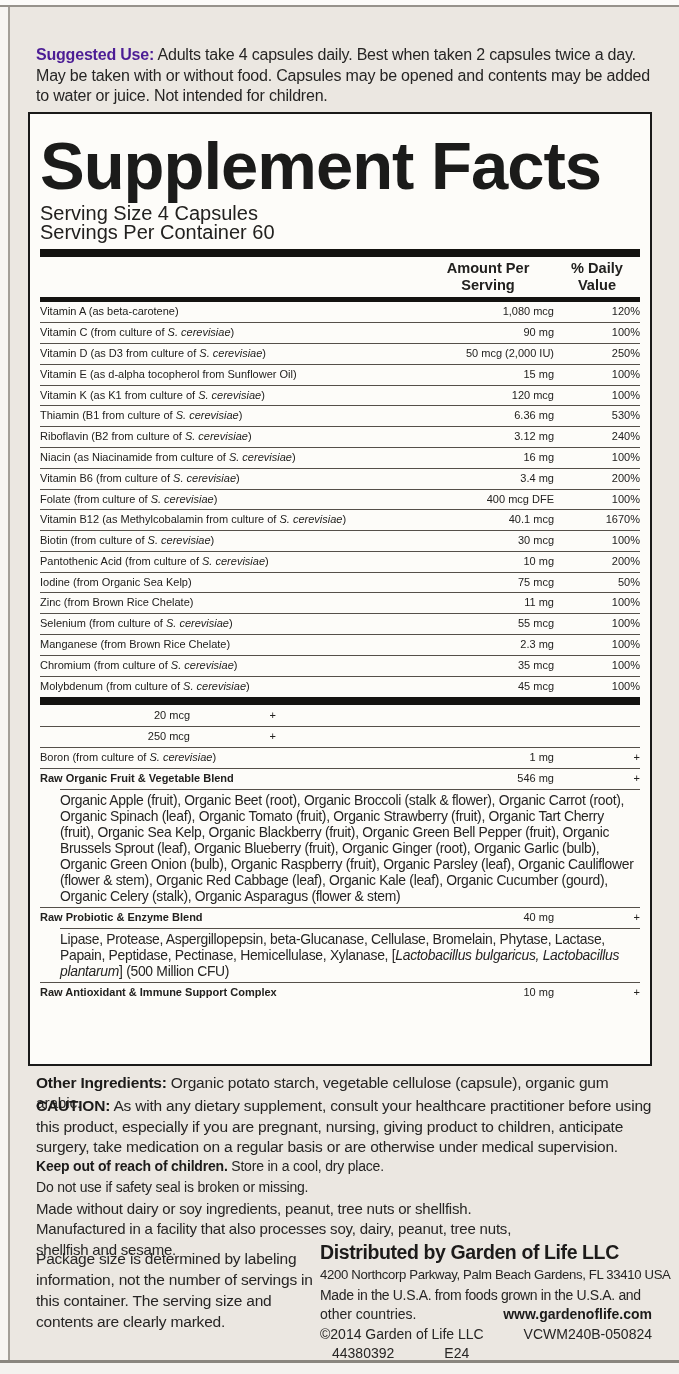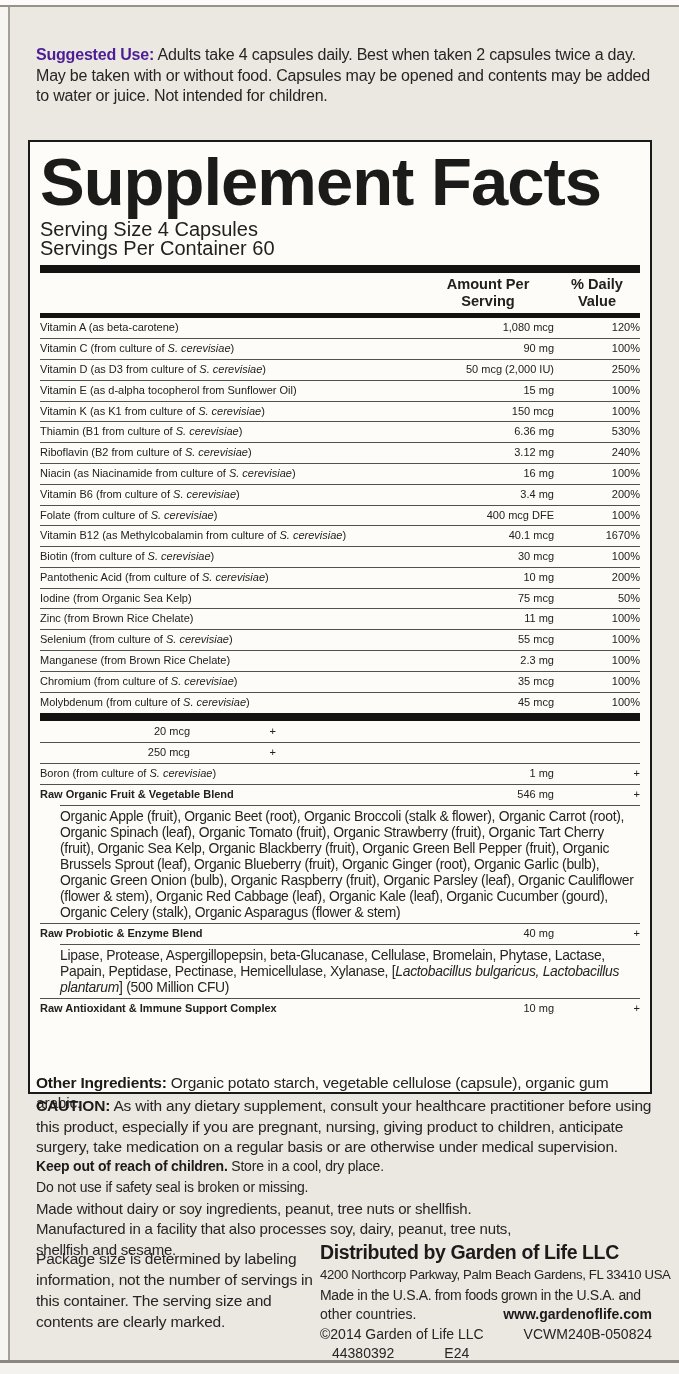--- a/index.html
+++ b/index.html
@@ -15,21 +15,21 @@
   .edge-top{position:absolute;left:0;top:0;right:0;height:5px;background:#fcfbf9;border-bottom:2px solid #96928b;z-index:6;}
   .edge-left{position:absolute;left:0;top:0;bottom:0;width:8px;background:#f7f5f2;border-right:2px solid #a39f98;z-index:5;}
   .edge-bottom{position:absolute;left:0;right:0;bottom:0;height:11px;background:#f4f2ef;border-top:3px solid #8a867f;z-index:6;}
 
   .sug{position:absolute;left:36px;top:45px;width:616px;font-size:16px;line-height:20.5px;letter-spacing:-0.2px;color:#262524;}
   .sug b{color:#4c1d95;}
 
   .panel{
     position:absolute;left:28px;top:112px;width:624px;height:954px;
     background:#fdfcf9;border:2.5px solid #1a1a19;box-sizing:border-box;
-    padding:4px 10px 0 10px;overflow:hidden;color:#22211f;margin-top:28px;
+    padding:16px 10px 0 10px;overflow:hidden;color:#22211f;
   }
   .sf-title{
     font-size:67px;font-weight:bold;letter-spacing:-1px;line-height:1.02;
     margin:2px 0 4px 0;color:#1b1b1a;white-space:nowrap;
   }
   .serving{font-size:20px;line-height:19px;margin-bottom:7px;}
   .bar{background:#141311;}
   .b8{height:8px;} .b5{height:5px;}
   .bar-mid{margin:1px 0;}
 
@@ -106,21 +106,21 @@
         <span class="namt">50 mcg (2,000 IU)</span>
         <span class="ndv">250%</span>
       </div>
       <div class="nrow">
         <span class="nname">Vitamin E (as d-alpha tocopherol from Sunflower Oil)</span>
         <span class="namt">15 mg</span>
         <span class="ndv">100%</span>
       </div>
       <div class="nrow">
         <span class="nname">Vitamin K (as K1 from culture of <i>S. cerevisiae</i>)</span>
-        <span class="namt">150 mcg</span>
+        <span class="namt">120 mcg</span>
         <span class="ndv">100%</span>
       </div>
       <div class="nrow">
         <span class="nname">Thiamin (B1 from culture of <i>S. cerevisiae</i>)</span>
         <span class="namt">6.36 mg</span>
         <span class="ndv">530%</span>
       </div>
       <div class="nrow">
         <span class="nname">Riboflavin (B2 from culture of <i>S. cerevisiae</i>)</span>
         <span class="namt">3.12 mg</span>

